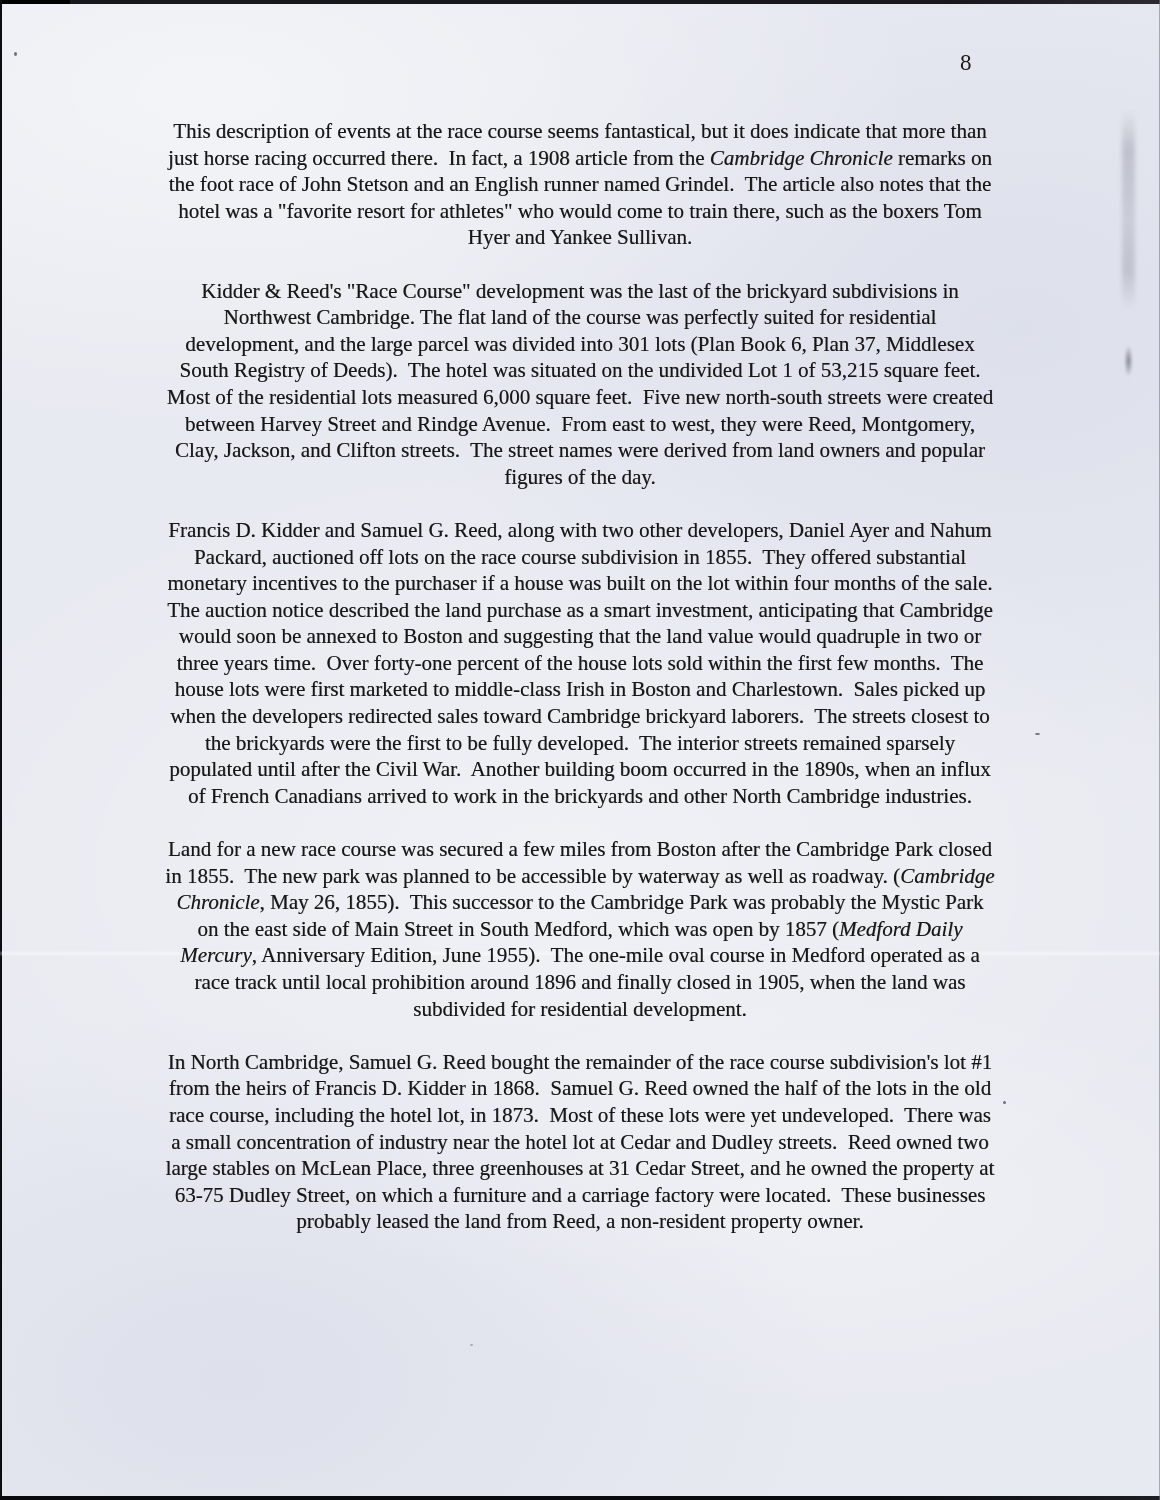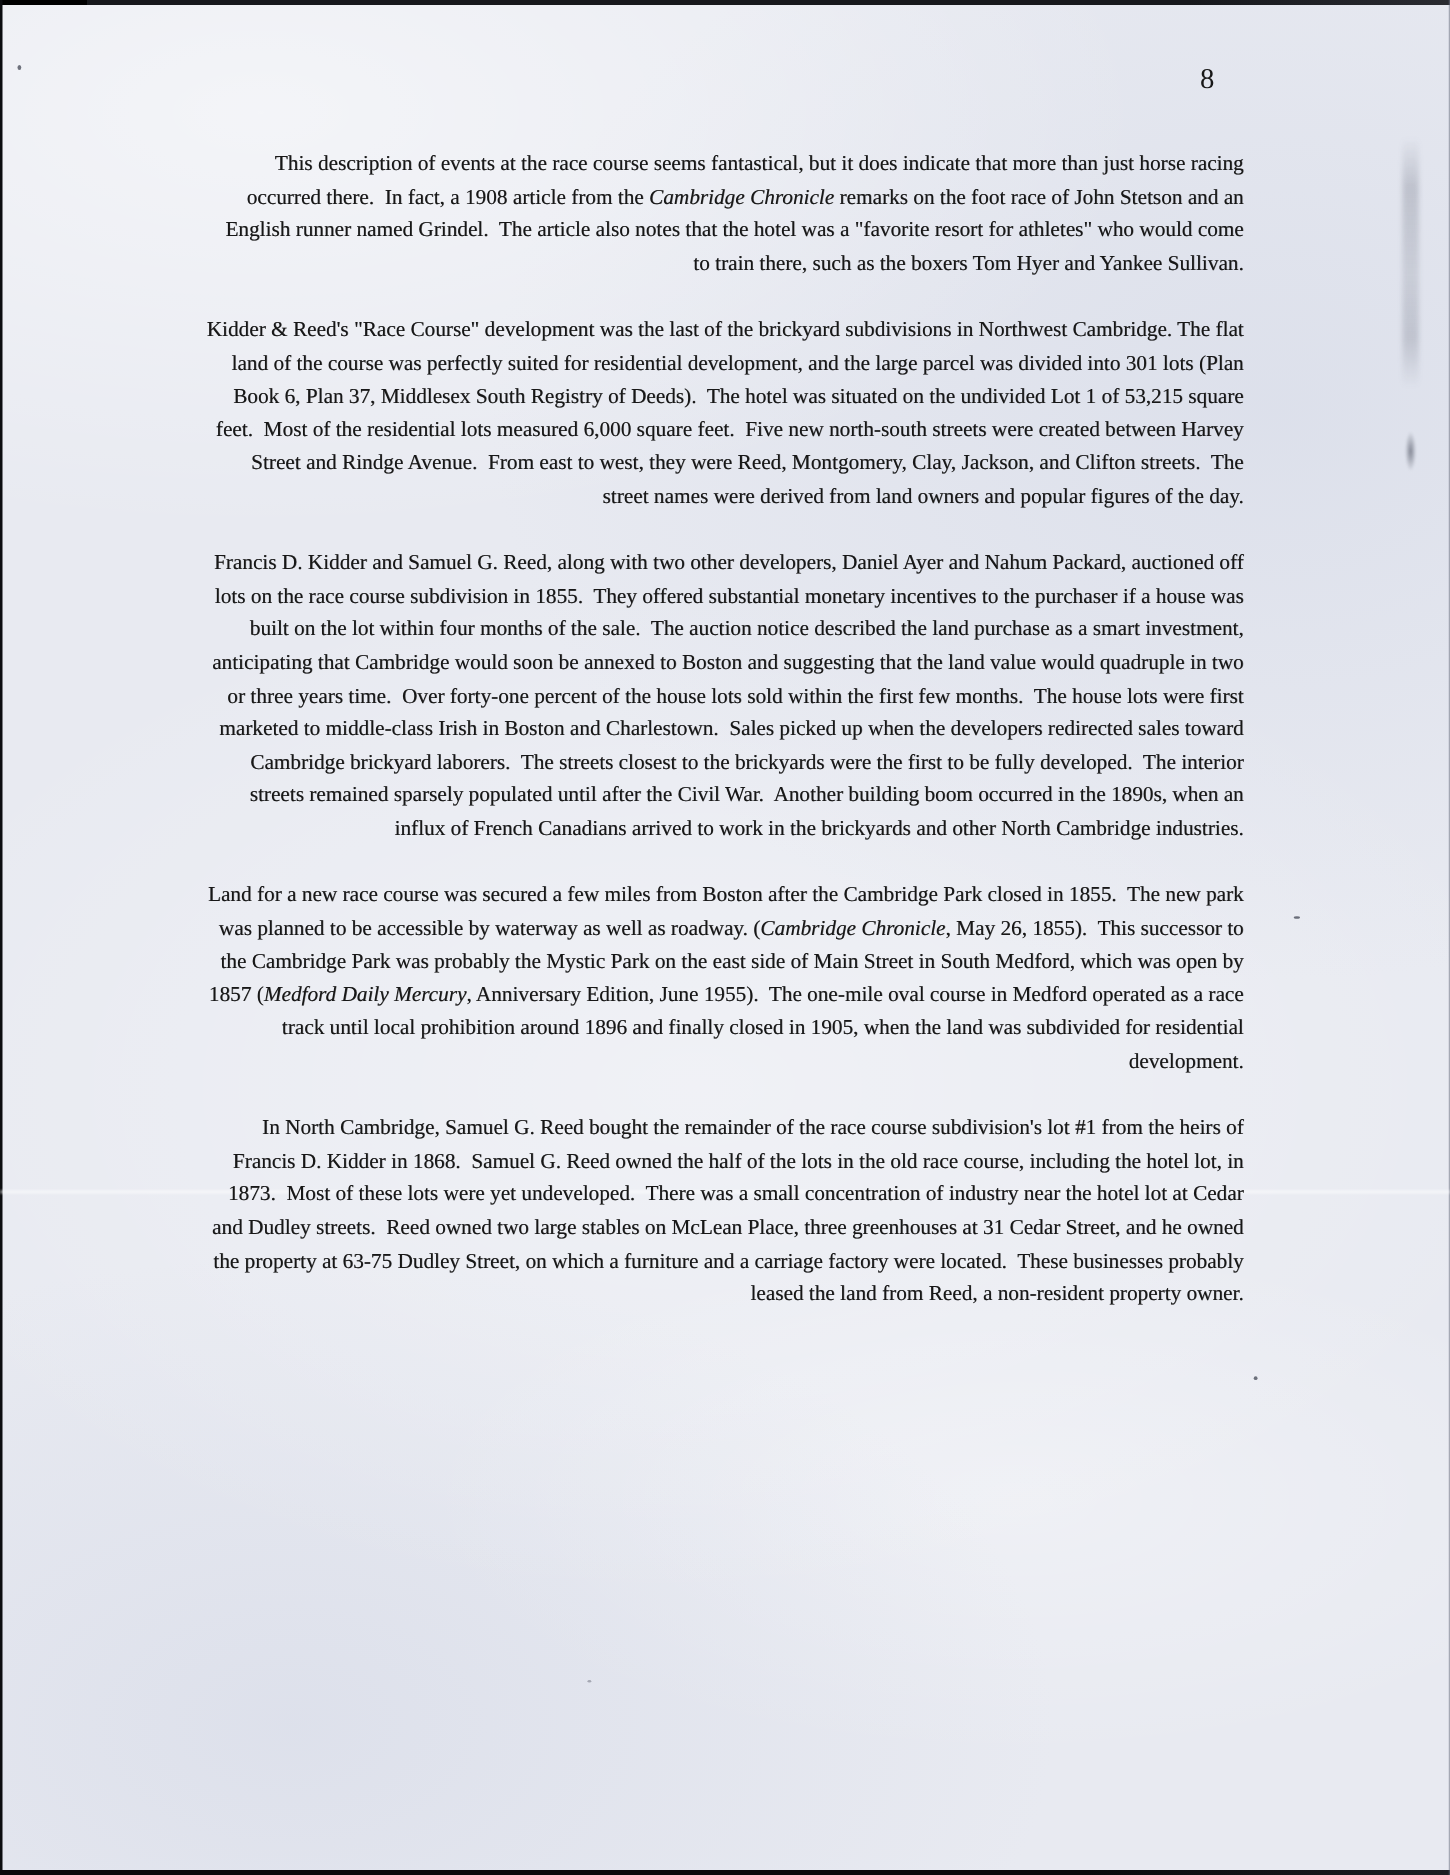--- a/index.html
+++ b/index.html
@@ -75,23 +75,23 @@
     color: #181818;
     letter-spacing: 0.5px;
   }
 
   .document-body {
     position: absolute;
     left: 165px;
     top: 118px;
     width: 830px;
     color: #171717;
-    font-size: 17px;
+    font-size: 21px;
     line-height: 26.6px;
-    text-align: right;
+    text-align: center;
     text-shadow: 0.35px 0 0 rgba(23,23,23,0.55);
   }
   .document-body p {
     margin: 0 0 26.6px 0;
     white-space: pre-wrap;
   }
   .document-body em {
     font-style: italic;
   }
 </style>

